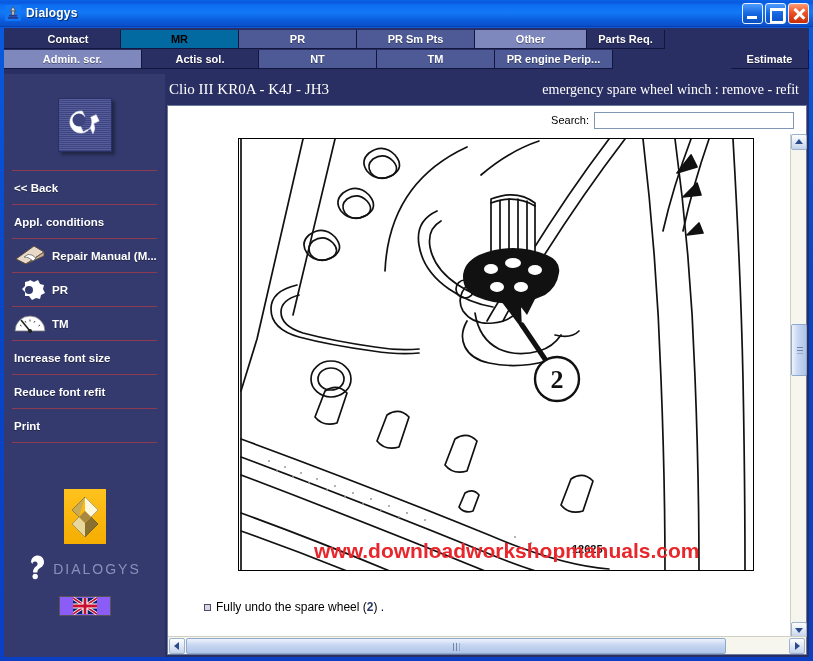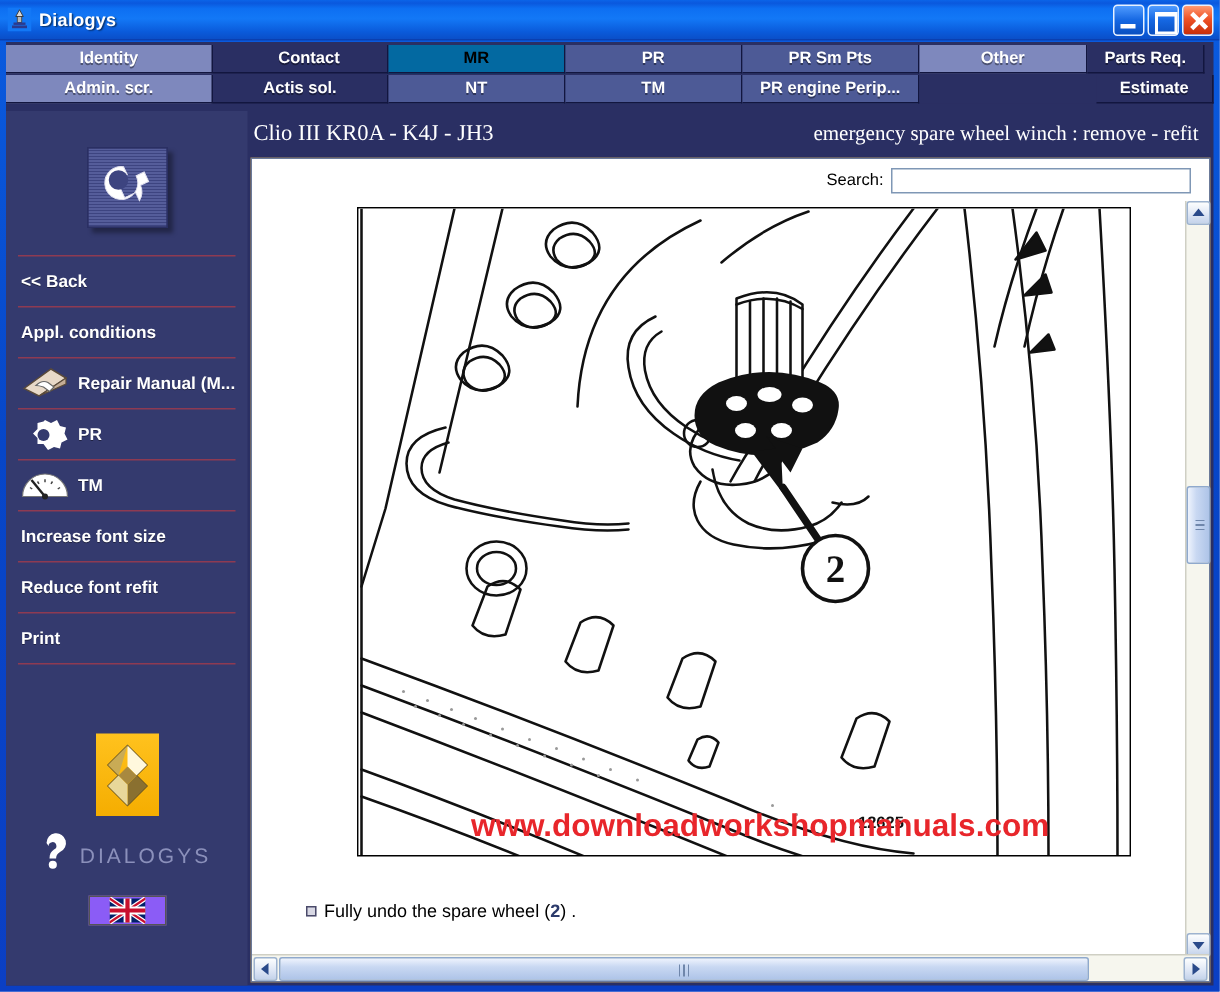--- a/index.html
+++ b/index.html
@@ -191,21 +191,21 @@
     color: #ffffff;
     font-family: "Liberation Serif", serif;
     font-size: 15px;
   }
   #doc-title { flex: none; }
   #doc-subtitle { margin-left: auto; font-size: 14px; }
 
   #doc-viewport {
     position: absolute; left: 2px; top: 31px;
     width: 640px; height: 550px;
-    background: #a16207;
+    background: #ef4444;
     border: 1px solid #6b7a99;
   }
   #search-bar {
     height: 28px;
     display: flex; align-items: center; justify-content: flex-end;
     padding-right: 12px;
     background: #ffffff;
   }
   #search-label {
     font-size: 11px; color: #000;
@@ -345,21 +345,20 @@
     <span id="title-text">Dialogys</span>
     <div class="win-btns">
       <div class="win-btn"><span class="wb-min"></span></div>
       <div class="win-btn"><span class="wb-max"></span></div>
       <div class="win-btn close"><span class="wb-close"></span></div>
     </div>
   </div>
 
   <div id="tabstrip">
     <div class="tabrow" id="tabrow1">
-        <div class="tab t-light" style="width: 138px;">Identity</div>
         <div class="tab t-dark" style="width: 117px; padding-left: 12px;">Contact</div>
         <div class="tab t-active" style="width: 118px;">MR</div>
         <div class="tab t-mid" style="width: 118px;">PR</div>
         <div class="tab t-mid" style="width: 118px;">PR Sm Pts</div>
         <div class="tab t-light" style="width: 112px;">Other</div>
         <div class="tab t-dark" style="width: 78px;">Parts Req.</div>
       </div>
     <div class="tabrow" id="tabrow2">
         <div class="tab t-light" style="width: 138px;">Admin. scr.</div>
         <div class="tab t-dark" style="width: 117px;">Actis sol.</div>

